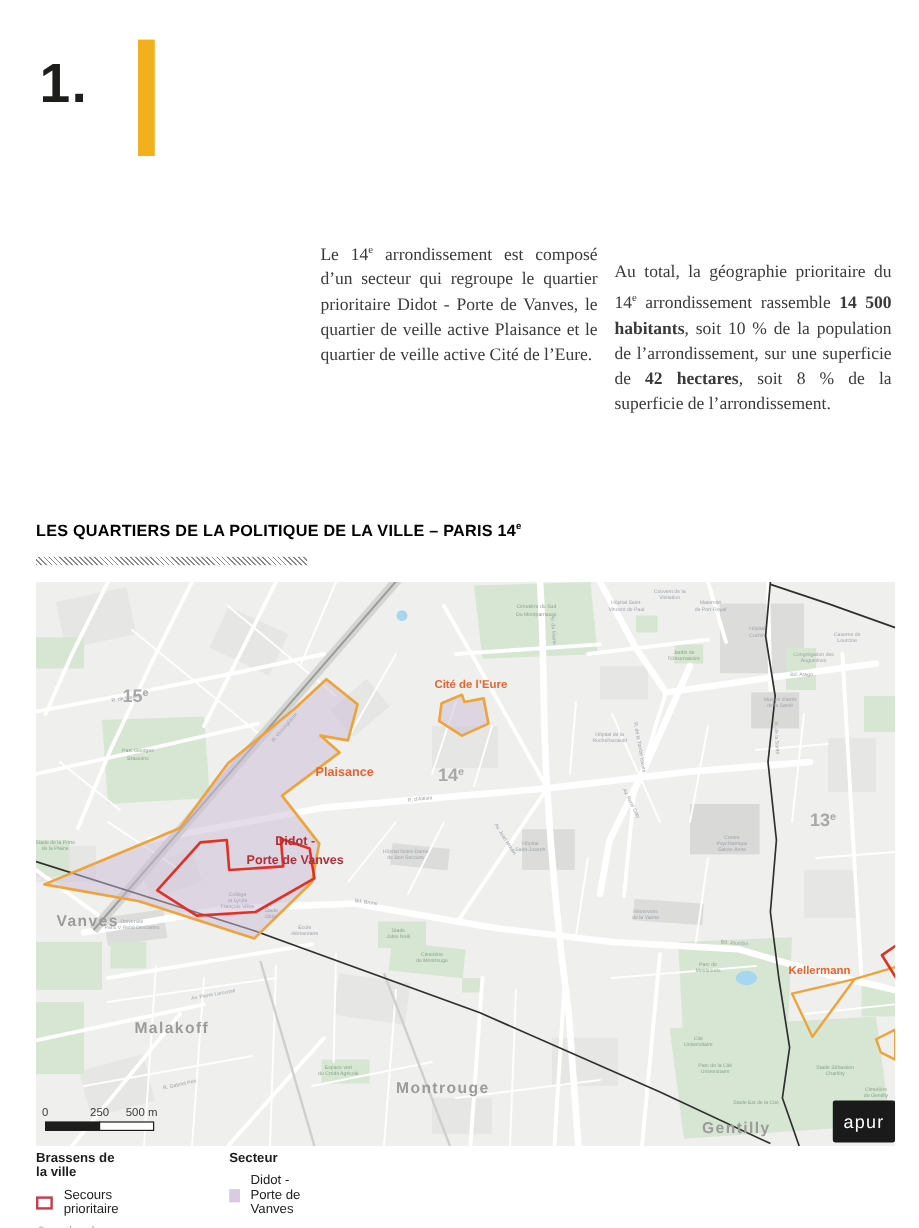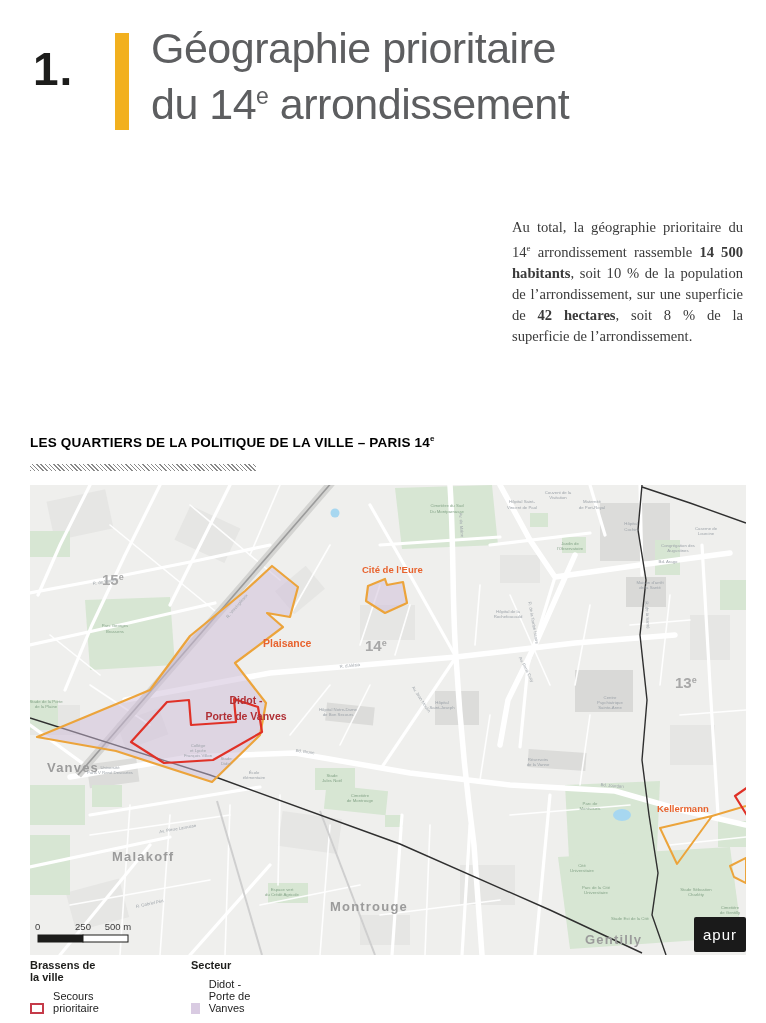--- a/index.html
+++ b/index.html
@@ -35,36 +35,34 @@
   .didot{font-size:10.5px;font-weight:bold;fill:#b03036;text-anchor:middle;}
   .ml{font-size:4.3px;fill:#9ea4aa;text-anchor:middle;}
   .ml.g{fill:#86a589;}
   .scale-txt{font-size:9.5px;fill:#3c3c3c;}
   .apur-txt{font-size:15px;fill:#ffffff;letter-spacing:1px;}
   
   .legend{position:absolute;left:30px;top:959px;font-size:11px;color:#222;}
   .leg-col{position:absolute;top:0;}
   .leg-col.c1{left:0;} .leg-col.c2{left:161px;}
   .leg-title{font-weight:bold;font-size:11px;color:#1d1d1b;margin:0 0 7px 0;}
-  .leg-item{display:flex;align-items:flex-end;margin-bottom:7px;}
+  .leg-item{display:flex;align-items:center;margin-bottom:7px;}
   .swatch{width:21px;height:11px;margin-right:9px;box-sizing:border-box;background:#fff;}
   .swatch.qp{border:2px solid #c53b49;}
   .swatch.sect{background:#d9cbe2;}
 </style>
 </head>
 <body>
 
 <div class="page">
 
   <div class="chapter-num">1.</div>
   <div class="accent-bar"></div>
-  <h1 class="page-title"><span>Géographie prioritaire</span><br>
-    <span><span>du 14</span><span class="t-sup">e</span><span> arrondissement</span></span>
-  </h1>
-
+
+  <p class="intro-col col1"><span>Le 14</span><span class="sup">e</span><span> arrondissement est composé d’un secteur qui regroupe le quartier prioritaire Didot - Porte de Vanves, le quartier de veille active Plaisance et le quartier de veille active Cité de l’Eure.</span></p>
   <p class="intro-col col2"><span>Au total, la géographie prioritaire du 14</span><span class="sup">e</span><span> arrondissement rassemble </span><span class="b">14&nbsp;500 habitants</span><span>, soit 10 % de la population de l’arrondissement, sur une superficie de </span><span class="b">42 hectares</span><span>, soit 8 % de la superficie de l’arrondissement.</span></p>
 
   <h2 class="sec-heading"><span>LES QUARTIERS DE LA POLITIQUE DE LA VILLE – PARIS 14</span><span class="h-sup">e</span></h2>
   <div class="hatch"></div>
 
   <div class="map-wrap">
     <svg width="716" height="470" viewBox="0 0 716 470">
 
       <rect x="0" y="0" width="716" height="470" fill="#efefed"></rect>
 

